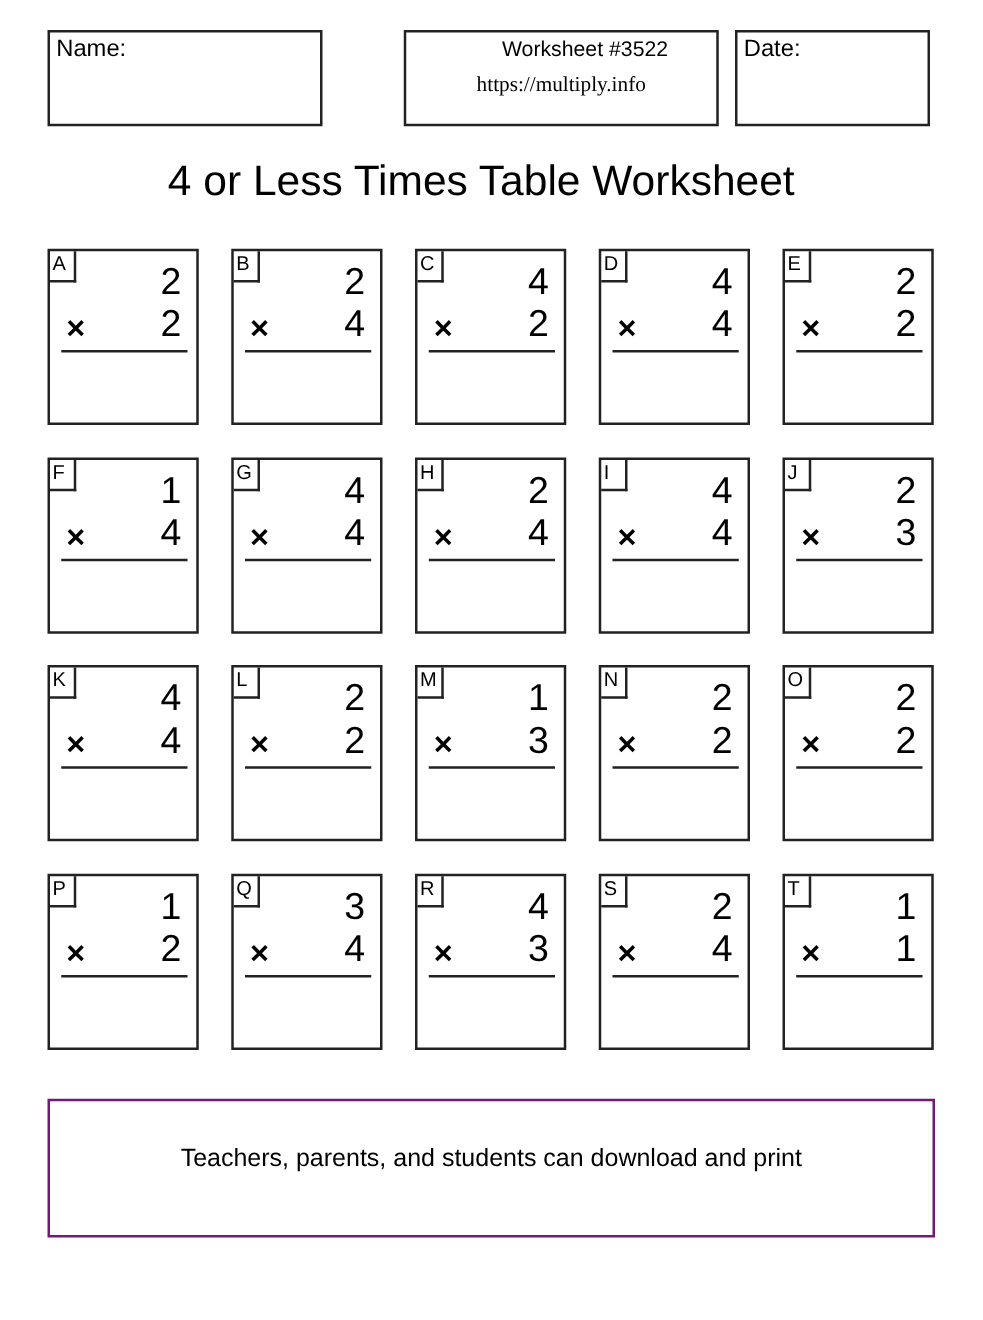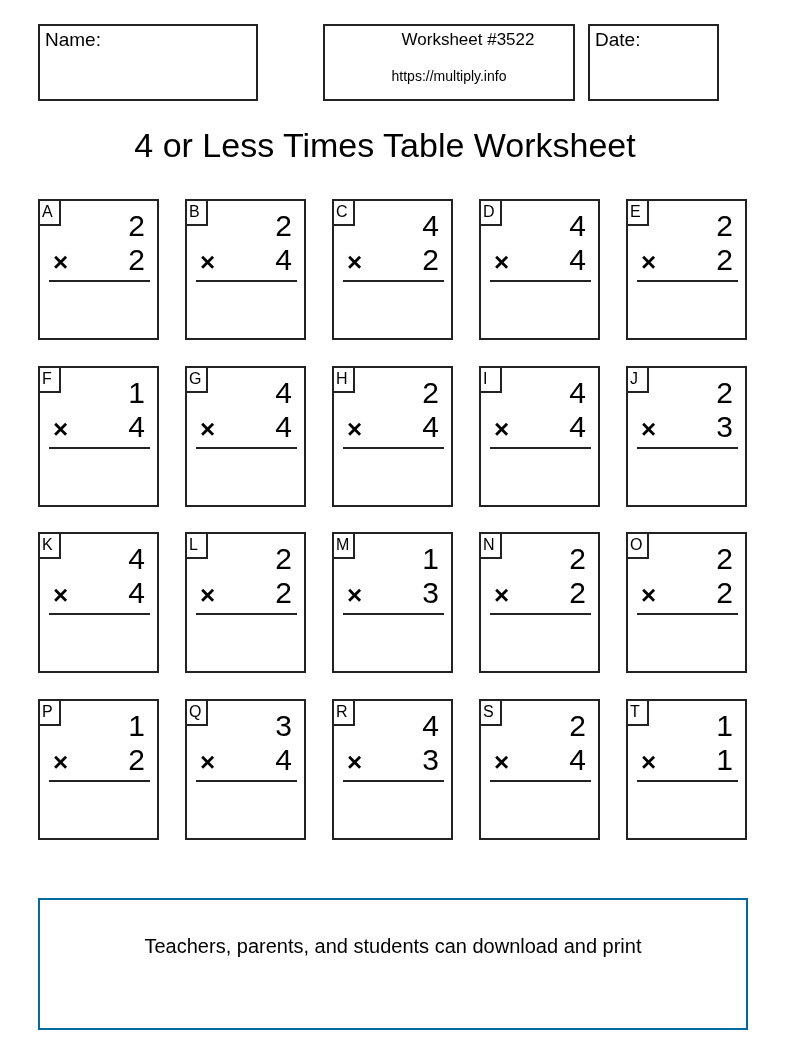--- a/index.html
+++ b/index.html
@@ -1,31 +1,31 @@
 <!DOCTYPE html>
 <html><head>
   <meta charset="utf-8">
   <style>
     html, body { margin: 0; padding: 0; background: #ffffff; }
     body { width: 786px; height: 1056px; position: relative; font-family: "Liberation Sans", sans-serif; color: #000; overflow: hidden; }
     .hbox { position: absolute; border: 2px solid #222; box-sizing: border-box; top: 24px; height: 77px; }
     .hbox.name { left: 38px; width: 220px; }
     .hbox.ws { left: 323px; width: 252px; text-align: center; }
-    .hbox.date { left: 588px; width: 131px; }
+    .hbox.date { left: 588px; width: 156px; }
     .hlabel { position: absolute; left: 5px; top: 3px; font-size: 19px; }
     .ws-line1 { position: absolute; left: 0; right: 0; top: 4px; font-size: 17px; padding-left: 38px; }
-    .ws-line2 { position: absolute; left: 0; right: 0; top: 42px; font-size: 14px; }
+    .ws-line2 { position: absolute; left: 0; right: 0; top: 32px; font-size: 17px; font-family: Liberation Serif, serif; }
     .title { position: absolute; left: 0; width: 770px; top: 126px; text-align: center; font-size: 34px; }
     .card { position: absolute; width: 121px; height: 141px; border: 2px solid #222; box-sizing: border-box; }
     .card .lbl { position: absolute; left: 0; top: 0; width: 21px; height: 25px; border-right: 2px solid #222; border-bottom: 2px solid #222; box-sizing: border-box; font-size: 16px; line-height: 22px; padding-left: 2px; }
     .card .top { position: absolute; right: 12px; top: 8px; font-size: 30px; line-height: 34px; }
     .card .bot { position: absolute; right: 12px; top: 42px; font-size: 30px; line-height: 34px; }
     .card .op { position: absolute; left: 13px; top: 46px; font-size: 26px; line-height: 30px; font-weight: bold; }
     .card .rule { position: absolute; left: 9px; right: 7px; top: 79px; height: 2px; background: #222; }
-    .footer { position: absolute; left: 38px; top: 879px; width: 710px; height: 132px; border: 2px solid #0369a1; box-sizing: border-box; text-align: center; margin-top: 19px; }
+    .footer { position: absolute; left: 38px; top: 879px; width: 710px; height: 111px; border: 2px solid #701a75; box-sizing: border-box; text-align: center; }
     .footer .l1 { position: absolute; left: 0; right: 0; top: 35px; font-size: 20px; }
     .footer .l2 { position: absolute; left: 0; right: 0; top: 70px; font-size: 20px; }
   </style>
 </head>
 <body>
 
 <div class="hbox name">
   <span class="hlabel">Name:</span>
 </div>
 <div class="hbox ws">

